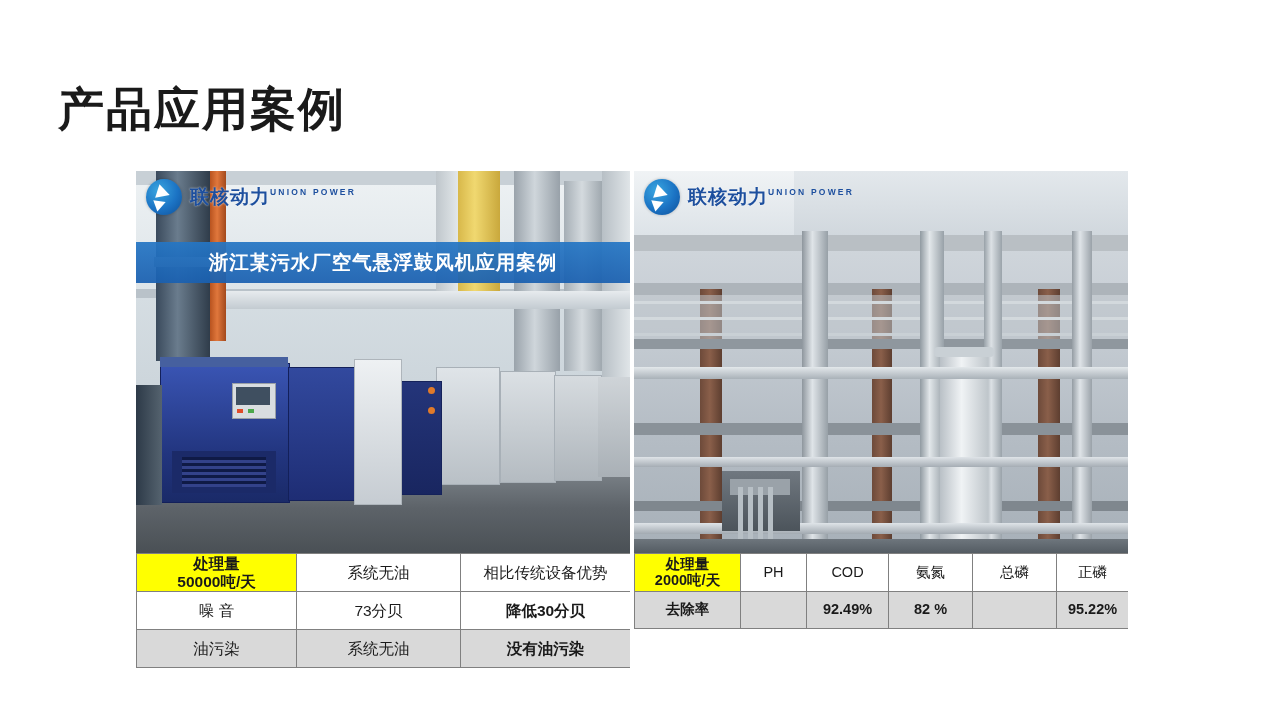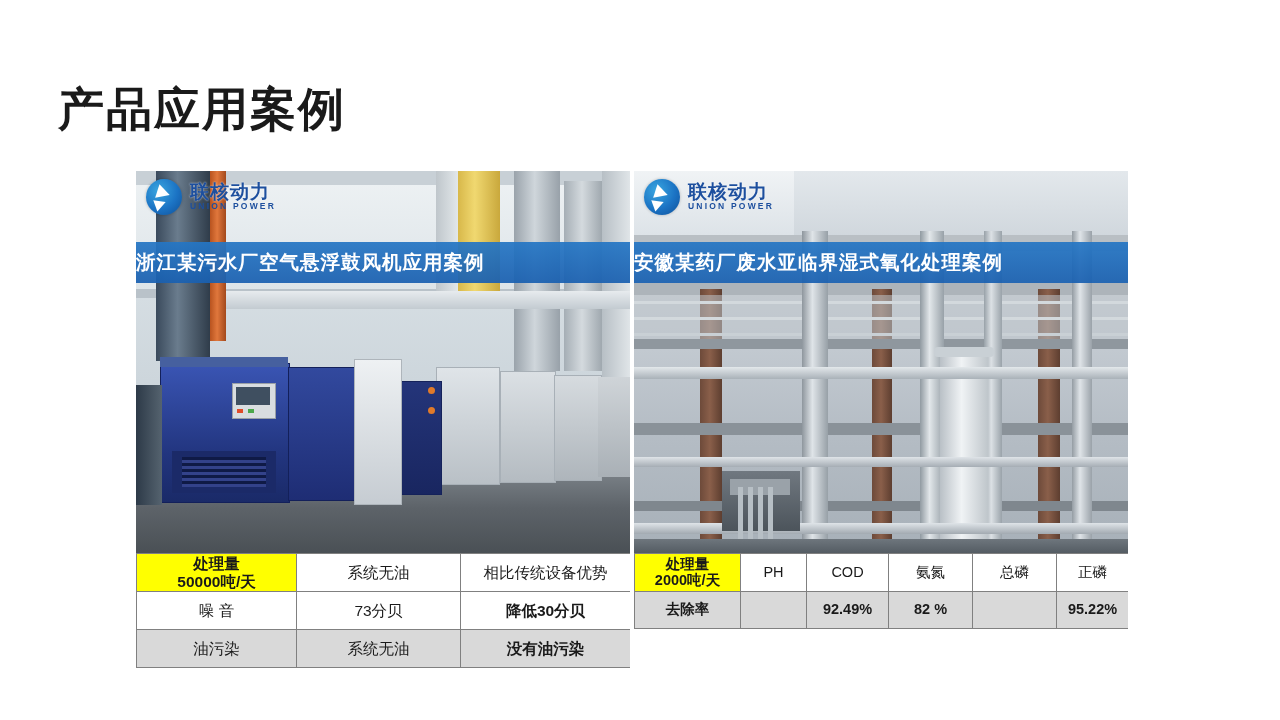--- a/index.html
+++ b/index.html
@@ -93,40 +93,41 @@
   .logo-mark::after {
     content: "";
     position: absolute;
     left: 9px; top: 19px;
     width: 0; height: 0;
     border-left: 11px solid #ffffff;
     border-top: 6px solid transparent;
     border-bottom: 6px solid transparent;
     transform: rotate(-20deg);
   }
-  .logo-text { display: flex; flex-direction: column; justify-content: space-between; }
+  .logo-text { display: flex; flex-direction: row; justify-content: space-between; }
   .logo-cn {
     font-size: 19px; font-weight: bold; color: #1d4f9e; line-height: 1.05;
     letter-spacing: 1px;
     text-shadow: 0 0 2px rgba(255,255,255,.8);
   }
   .logo-en {
     font-size: 8.5px; color: #1d4f9e; letter-spacing: 2.2px; line-height: 1.3;
     font-weight: bold;
   }
 
   
   .caption-band {
     position: absolute;
     left: 0; right: 0;
     top: 71px;
     height: 41px;
     background: linear-gradient(180deg, rgba(37,118,196,.93) 0%, rgba(26,96,176,.93) 100%);
     display: flex;
     align-items: center;
+    justify-content: center;
     z-index: 5;
   }
   .caption-text {
     color: #ffffff;
     font-size: 19.5px;
     font-weight: bold;
     letter-spacing: 1px;
     white-space: nowrap;
   }
 
@@ -314,23 +315,20 @@
       <div class="shape" style="left:0;top:0;width:160px;height:64px;background:linear-gradient(180deg,#f0f3f5,#dde3e8);"></div>
 
       <div class="logo-box">
         <div class="logo-mark"></div>
         <div class="logo-text">
           <div class="logo-cn">联核动力</div>
           <div class="logo-en">UNION POWER</div>
         </div>
       </div>
 
-      <div class="caption-band">
-        <span class="caption-text">安徽某药厂废水亚临界湿式氧化处理案例</span>
-      </div>
     </div>
 
     <table class="spec" id="table-right">
       <colgroup>
         <col style="width:106px">
         <col style="width:66px">
         <col style="width:82px">
         <col style="width:84px">
         <col style="width:84px">
         <col style="width:72px">

